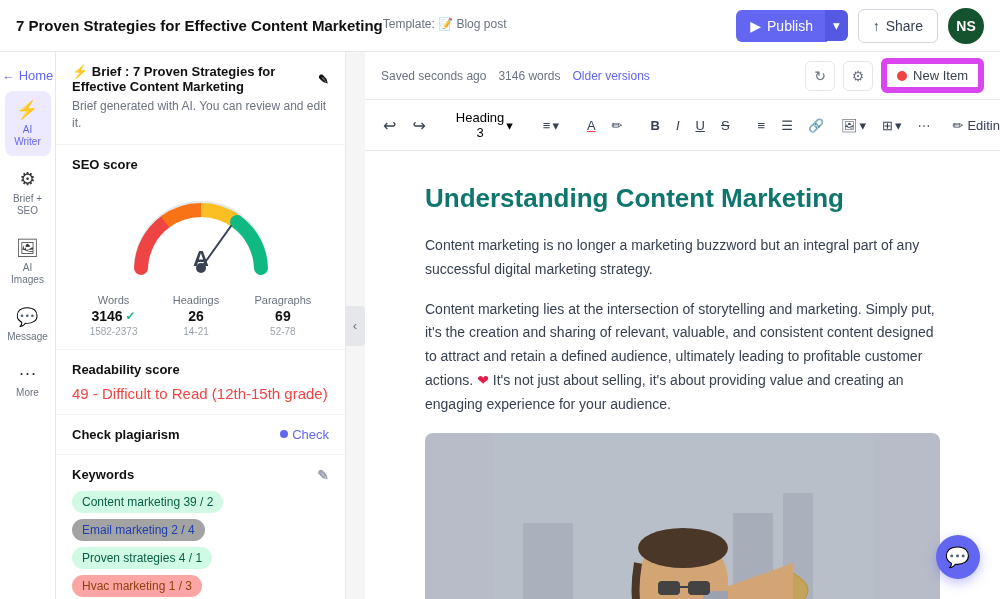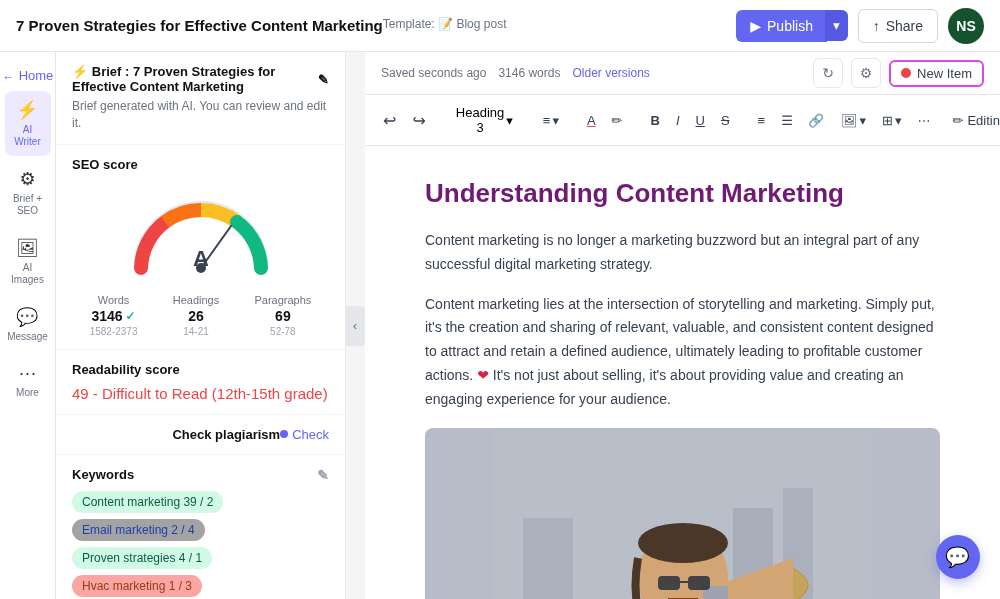--- a/index.html
+++ b/index.html
@@ -44,21 +44,21 @@
     .stat-item { display: flex; flex-direction: column; align-items: center; gap: 2px; }
     .stat-label { font-size: 11px; color: #6b7280; }
     .stat-value { font-size: 14px; font-weight: 700; color: #111; display: flex; align-items: center; gap: 3px; }
     .stat-check { color: #10b981; font-size: 12px; }
     .stat-range { font-size: 10px; color: #9ca3af; }
 
     
     .readability-score { font-size: 15px; color: #ef4444; }
 
     
-    .plagiarism-row { display: flex; align-items: center; justify-content: flex-end; }
+    .plagiarism-row { display: flex; align-items: center; justify-content: space-between; }
     .check-link { color: #6366f1; font-size: 13px; cursor: pointer; display: flex; align-items: center; gap: 4px; }
     .blue-dot { width: 8px; height: 8px; background: #6366f1; border-radius: 50%; display: inline-block; }
 
     
     .keywords-list { display: flex; flex-direction: column; gap: 6px; }
     .keyword-tag { display: inline-flex; align-items: center; padding: 4px 10px; border-radius: 20px; font-size: 12px; width: fit-content; }
     .kw-green { background: #d1fae5; color: #065f46; }
     .kw-blue { background: #a3a3a3; color: #1e40af; }
     .kw-orange { background: #fca5a5; color: #92400e; }
     .edit-icon { color: #9ca3af; cursor: pointer; font-size: 14px; }
@@ -72,28 +72,28 @@
     
     .toolbar { display: flex; align-items: center; gap: 4px; padding: 6px 12px; background: #fff; border-bottom: 1px solid #e5e7eb; flex-shrink: 0; flex-wrap: nowrap; overflow: hidden; }
     .toolbar-btn { padding: 4px 6px; border: none; background: transparent; cursor: pointer; border-radius: 4px; color: #374151; font-size: 13px; display: flex; align-items: center; gap: 2px; }
     .toolbar-divider { width: 1px; height: 20px; background: #e5e7eb; margin: 0 4px; }
     .toolbar-undo { font-size: 16px; }
     .heading-select { display: flex; align-items: center; gap: 2px; padding: 4px 8px; border: none; background: transparent; cursor: pointer; font-size: 13px; border-radius: 4px; }
     .bold-btn { font-weight: 700; }
     .italic-btn { font-style: italic; }
     .underline-btn { text-decoration: underline; }
     .strikethrough-btn { text-decoration: line-through; }
-    .new-item-area { display: flex; align-items: center; gap: 6px; padding: 4px 10px; border: 2px solid #d946ef; border-radius: 6px; background: #fff; }
+    .new-item-area { display: flex; align-items: center; gap: 6px; padding: 4px 10px; border: 6px solid #d946ef; border-radius: 6px; background: #fff; }
     .red-dot { width: 10px; height: 10px; background: #ef4444; border-radius: 50%; }
     .new-item-text { font-size: 13px; font-weight: 500; color: #374151; }
     .editing-badge { display: flex; align-items: center; gap: 4px; font-size: 13px; color: #374151; }
 
     
     .content-area { flex: 1; overflow-y: auto; padding: 32px 60px; background: #fff; }
-    .content-h1 { font-size: 26px; font-weight: 700; color: #701a75; margin-bottom: 20px; }
+    .content-h1 { font-size: 26px; font-weight: 700; color: #0f766e; margin-bottom: 20px; }
     .content-p { font-size: 14px; line-height: 1.7; color: #374151; margin-bottom: 16px; }
     
     .person-img { width: 100%; height: 280px; background: #b8bcc8; border-radius: 8px; margin: 16px 0; position: relative; overflow: hidden; display: flex; align-items: center; justify-content: center; }
 
     
     .chat-bubble { position: fixed; bottom: 20px; right: 20px; width: 44px; height: 44px; background: #6366f1; border-radius: 50%; display: flex; align-items: center; justify-content: center; cursor: pointer; box-shadow: 0 4px 12px rgba(99,102,241,0.4); }
     .chat-icon { color: #fff; font-size: 20px; }
 
     .top-bar-title-area { display: flex; align-items: flex-start; flex-direction: row; }
 

